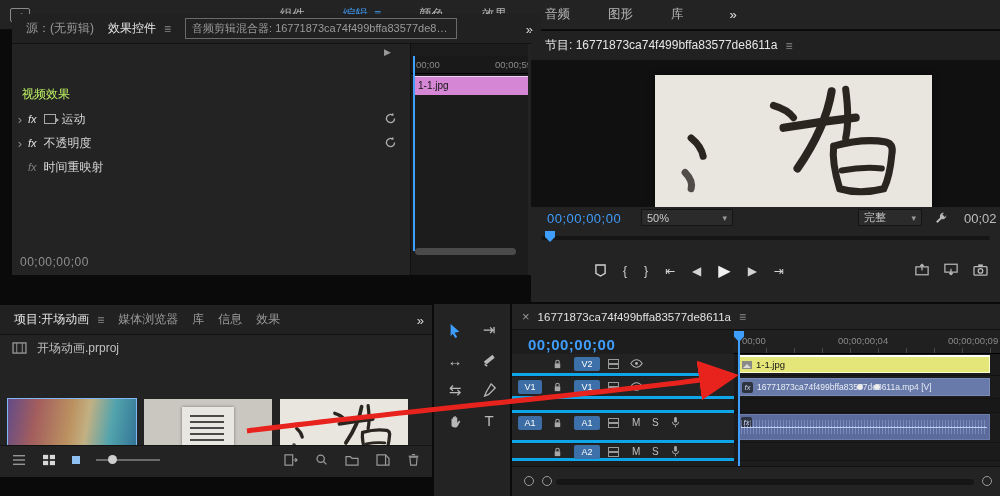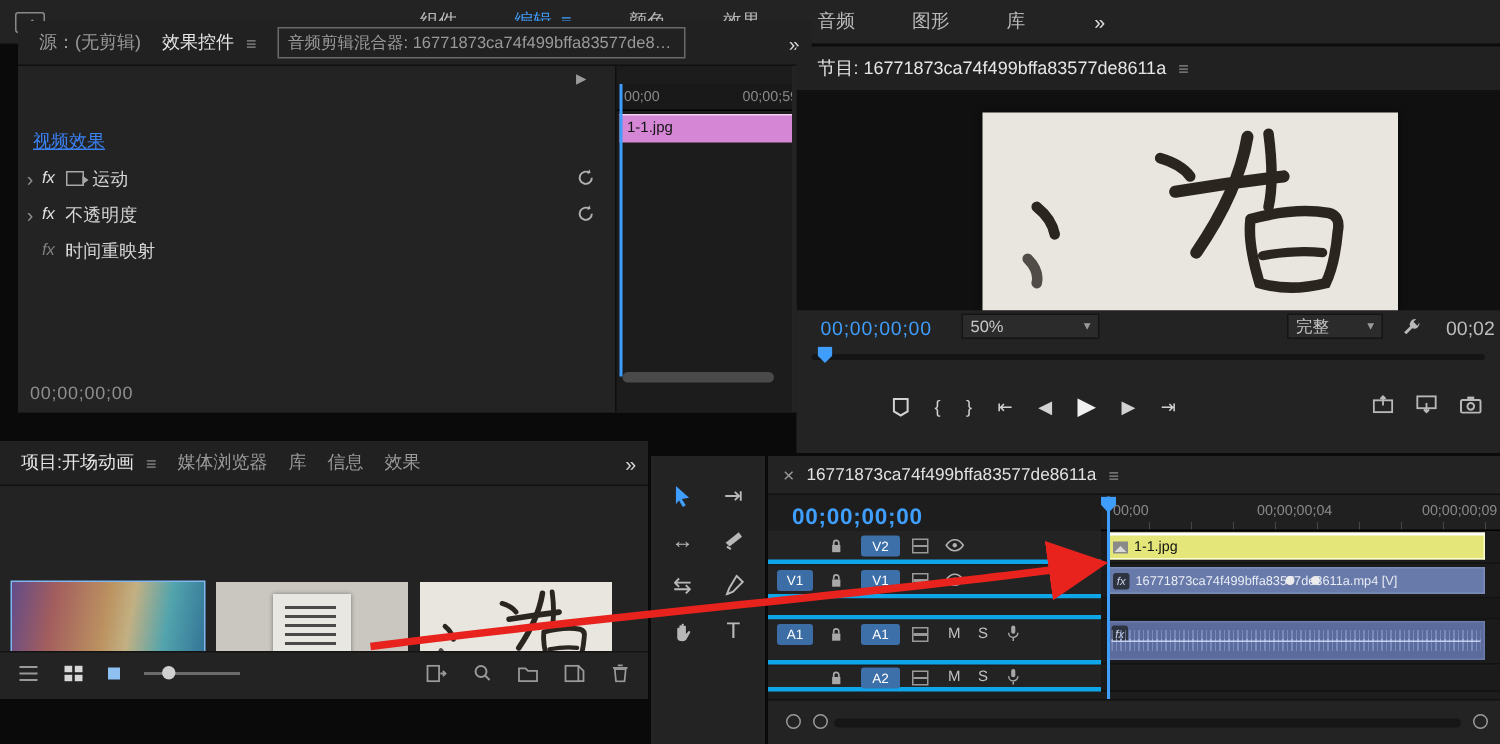--- a/index.html
+++ b/index.html
@@ -27,21 +27,21 @@
   .tab.boxed{border:1px solid #6a6a6a;padding:2px 6px;font-size:11px;max-width:272px;overflow:hidden;text-overflow:ellipsis;}
   .tab-ovf{position:absolute;right:8px;top:8px;color:#d8d8d8;font-size:13px;}
 
   
   .fx-panel{left:12px;top:31;width:529px;height:261px;margin-top:14px;}
   .fx-body{position:relative;height:231px;background:#232323;}
   .fx-hdr{position:absolute;left:10px;top:12px;height:20px;display:flex;align-items:center;font-size:12px;}
   .master{color:#cfcfcf;}
   .seq-link{color:#3f9efc;margin-left:14px;max-width:250px;overflow:hidden;text-overflow:ellipsis;white-space:nowrap;}
   .hdr-caret{position:absolute;left:372px;top:3px;color:#9a9a9a;font-size:9px;}
-  .fx-sec{position:absolute;left:10px;top:42px;font-size:12px;color:#3b82f6;text-decoration:underline;}
+  .fx-sec{position:absolute;left:10px;top:42px;font-size:12px;color:#bef264;}
   .fx-row{position:absolute;left:0;width:398px;height:22px;display:flex;align-items:center;font-size:12px;color:#d6d6d6;}
   .r1{top:64px;} .r2{top:88px;} .r3{top:112px;}
   .chev{width:16px;text-align:center;color:#8f8f8f;font-size:13px;}
   .fxb{font-style:italic;font-size:11px;color:#e0e0e0;margin-right:7px;}
   .fxb.dim{color:#7f7f7f;}
   .mo-ic{width:12px;height:10px;border:1px solid #a8a8a8;margin-right:6px;position:relative;}
   .mo-ic::after{content:"";position:absolute;right:-4px;top:2px;border-left:4px solid #a8a8a8;border-top:3px solid transparent;border-bottom:3px solid transparent;}
   .reset{position:absolute;left:372px;top:4px;}
   .fx-foot-tc{position:absolute;left:8px;bottom:6px;font-size:12px;color:#8f8f8f;letter-spacing:.5px;}
   .fx-foot-ic{position:absolute;bottom:6px;color:#9a9a9a;}
@@ -67,21 +67,21 @@
   .pm-dur{position:absolute;right:0px;top:4px;width:36px;overflow:hidden;white-space:nowrap;color:#bdbdbd;font-size:13px;}
   .pm-scrub{position:absolute;left:0;top:198px;width:100%;height:16px;background:#232323;}
   .pm-strack{position:absolute;left:10px;right:10px;top:7px;height:4px;background:#151515;border-radius:2px;}
   .pm-phand{position:absolute;left:14px;top:2px;width:10px;height:11px;background:#3f9efc;clip-path:polygon(0 0,100% 0,100% 55%,50% 100%,0 55%);}
   .pm-trans{position:absolute;left:0;top:214px;width:100%;height:57px;background:#232323;}
   .pm-btns{position:absolute;left:64px;top:16px;display:flex;align-items:center;gap:17px;color:#d2d2d2;font-size:12px;}
   .pm-btns .play{font-size:16px;color:#f0f0f0;}
   .pm-right{position:absolute;right:12px;top:18px;display:flex;align-items:center;gap:15px;}
 
   
-  .pj-panel{left:0;top:294px;width:432px;height:172px;}
+  .pj-panel{left:0;top:305px;width:432px;height:172px;}
   .pj-file{position:absolute;left:0;top:32px;height:22px;display:flex;align-items:center;font-size:12px;color:#c0c0c0;}
   .pj-file .ic{margin-left:12px;margin-right:10px;}
   .pj-search{position:absolute;left:0;top:58px;width:100%;height:26px;}
   .srch{position:absolute;left:8px;top:3px;width:200px;height:20px;background:#191919;border:1px solid #060606;border-radius:2px;color:#ddd;padding-left:22px;font-size:11px;outline:none;}
   .srch-ic-in{position:absolute;left:13px;top:7px;}
   .srch-btn{position:absolute;left:216px;top:3px;width:26px;height:20px;background:#2b2b2b;border:1px solid #111;display:flex;align-items:center;justify-content:center;}
   .pj-status{position:absolute;right:10px;top:8px;font-size:11.5px;color:#b0b0b0;}
   .thumb{position:absolute;top:94px;width:128px;height:62px;background:#3a3a3a;overflow:hidden;}
   .t1{left:8px;background:linear-gradient(100deg,#6e3f70 0%,#c0563a 22%,#e09a3e 48%,#e8c06a 60%,#58b0a0 78%,#2e6e80 100%);}
   .t1::after{content:"";position:absolute;inset:0;background:linear-gradient(rgba(60,120,220,.22),rgba(60,120,220,.22));}
@@ -324,20 +324,30 @@
   <div class="panel pj-panel">
     <div class="tabbar">
       <span class="tab active">项目:开场动画</span>
       <span class="menu-ic">≡</span>
       <span class="tab">媒体浏览器</span>
       <span class="tab">库</span>
       <span class="tab">信息</span>
       <span class="tab">效果</span>
     </div>
     <span class="tab-ovf">»</span>
+    <div class="pj-file">
+      <span class="ic">
+        <svg width="15" height="12" viewBox="0 0 16 13">
+            <rect x="1" y="1" width="14" height="11" fill="none" stroke="#9a9a9a" stroke-width="1.4"></rect>
+            <line x1="5" y1="1" x2="5" y2="12" stroke="#9a9a9a"></line>
+            <line x1="11" y1="1" x2="11" y2="12" stroke="#9a9a9a"></line>
+          </svg>
+      </span>
+      <span>开场动画.prproj</span>
+    </div>
 
     <div class="thumb t1">
       <span class="chip" style="left:3px;bottom:3px;background:#2ba8b8;color:#fff;">▦</span>
       <span class="chip" style="left:21px;bottom:3px;">+</span>
       <span class="chip" style="right:20px;bottom:3px;">◧</span>
       <span class="chip" style="right:2px;bottom:3px;">↔</span>
     </div>
     <div class="thumb t2">
       <span class="sheet"></span>
       <span class="lines"></span>

